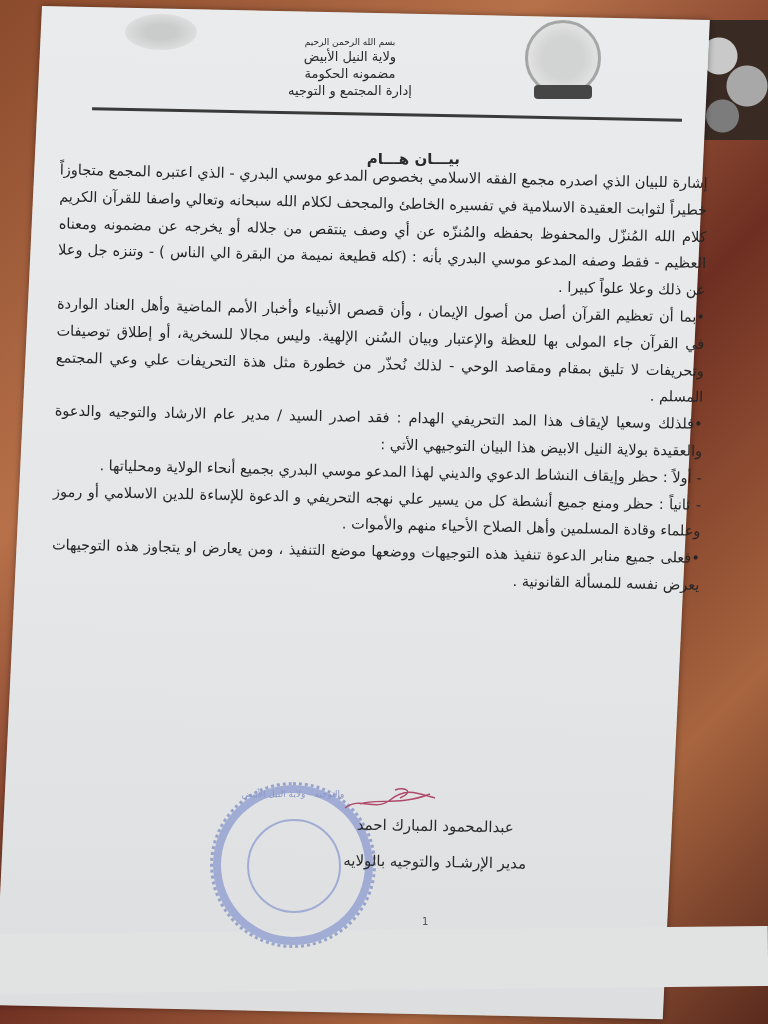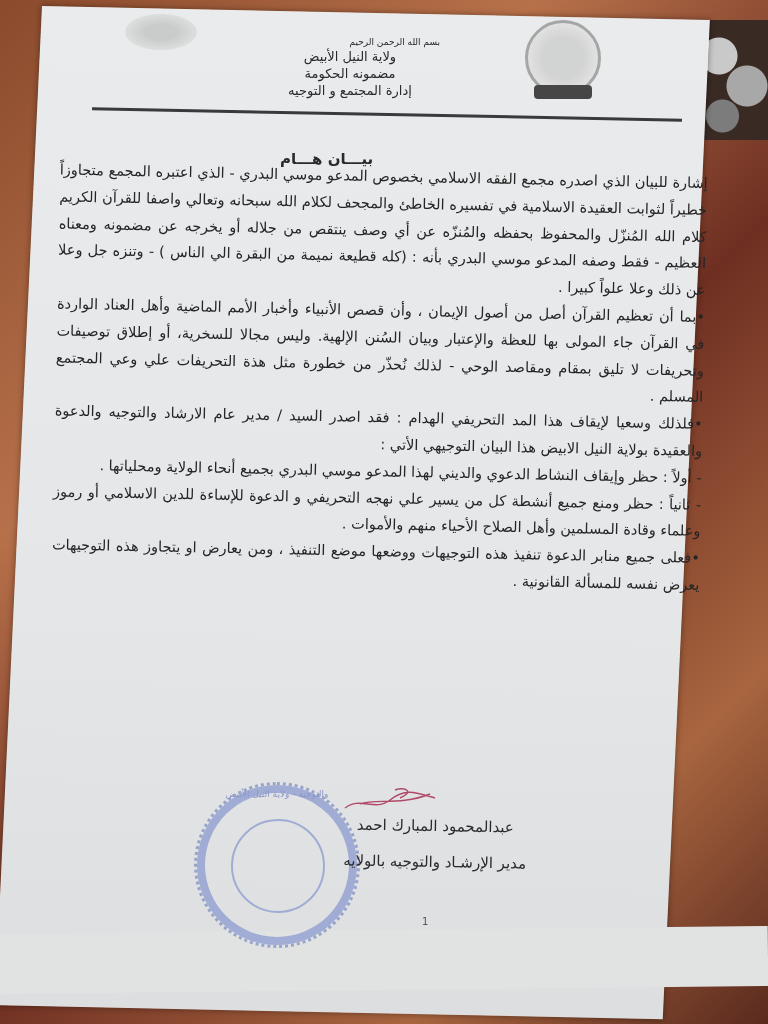--- a/index.html
+++ b/index.html
@@ -21,32 +21,32 @@
   }
   .paper-bottom { position:absolute; left:0; top:930px; width:768px; height:60px; background:#e1e3e3; transform: rotate(-0.6deg); }
   .logo-left { position:absolute; left:125px; top:14px; width:72px; height:36px; border-radius:50%;
     background: radial-gradient(ellipse, #bdbdbd 30%, #d8d8d8 70%); opacity:0.7; }
   .logo-right { position:absolute; left:525px; top:20px; width:70px; height:70px; border-radius:50%;
     border:3px solid #9a9a9a; background: radial-gradient(circle, #cfcfcf 40%, #e0e0e0 70%); opacity:0.85; }
   .logo-right::after { content:""; position:absolute; left:6px; bottom:-6px; width:58px; height:14px;
     background:#2a2a2a; border-radius:4px; }
   .header { position:absolute; left:260px; top:36px; width:180px; text-align:center; direction:rtl;
     color:#2a2a2a; font-size:13px; line-height:17px; }
-  .header .basmala { font-size:9px; line-height:12px;text-align:right; }
+  .header .basmala { font-size:9px; line-height:12px; }
   .rule { position:absolute; left:92px; top:113px; width:590px; height:3px; background:#3a3a3a; transform:rotate(1.1deg); }
-  .title { position:absolute; left:280px; top:150px; width:180px; text-align:left; font-weight:bold;
+  .title { position:absolute; left:280px; top:150px; width:180px; text-align:right; font-weight:bold;
     font-size:15px; color:#2a2a2a; direction:rtl; letter-spacing:6px; }
   .body { position:absolute; left:60px; top:170px; width:648px; direction:rtl; text-align:justify;
     color:#252525; font-size:14.5px; line-height:26.8px; transform: rotate(1.2deg); transform-origin: top right; }
   .body p { margin:0; }
   .bullet::before { content:"\2022 "; }
   .dash::before { content:"- "; }
   .sig { position:absolute; left:300px; top:808px; width:270px; direction:rtl; text-align:center;
     color:#2a2a2a; font-size:15px; line-height:36px; transform:rotate(1deg); }
-  .stamp { position:absolute; left:194px; top:782px; width:160px; height:160px; border-radius:50%;
+  .stamp { position:absolute; left:210px; top:782px; width:160px; height:160px; border-radius:50%;
     border:3px dotted #7f8fc4; box-shadow: inset 0 0 0 6px rgba(255,255,255,0), inset 0 0 0 8px #8c9bd0; opacity:0.75; }
   .stamp-inner { position:absolute; left:34px; top:34px; width:90px; height:90px; border-radius:50%; border:2px solid #8c9bd0; }
   .stamp-label { position:absolute; top:4px; left:0; width:100%; text-align:center; font-size:9px; color:#6f7fbf; direction:rtl; }
   .signature { position:absolute; left:340px; top:786px; width:100px; height:30px; }
   .page-num { position:absolute; left:422px; top:916px; font-size:10px; color:#555; }
 </style>
 </head>
 <body>
 
 <div class="stones"></div>

